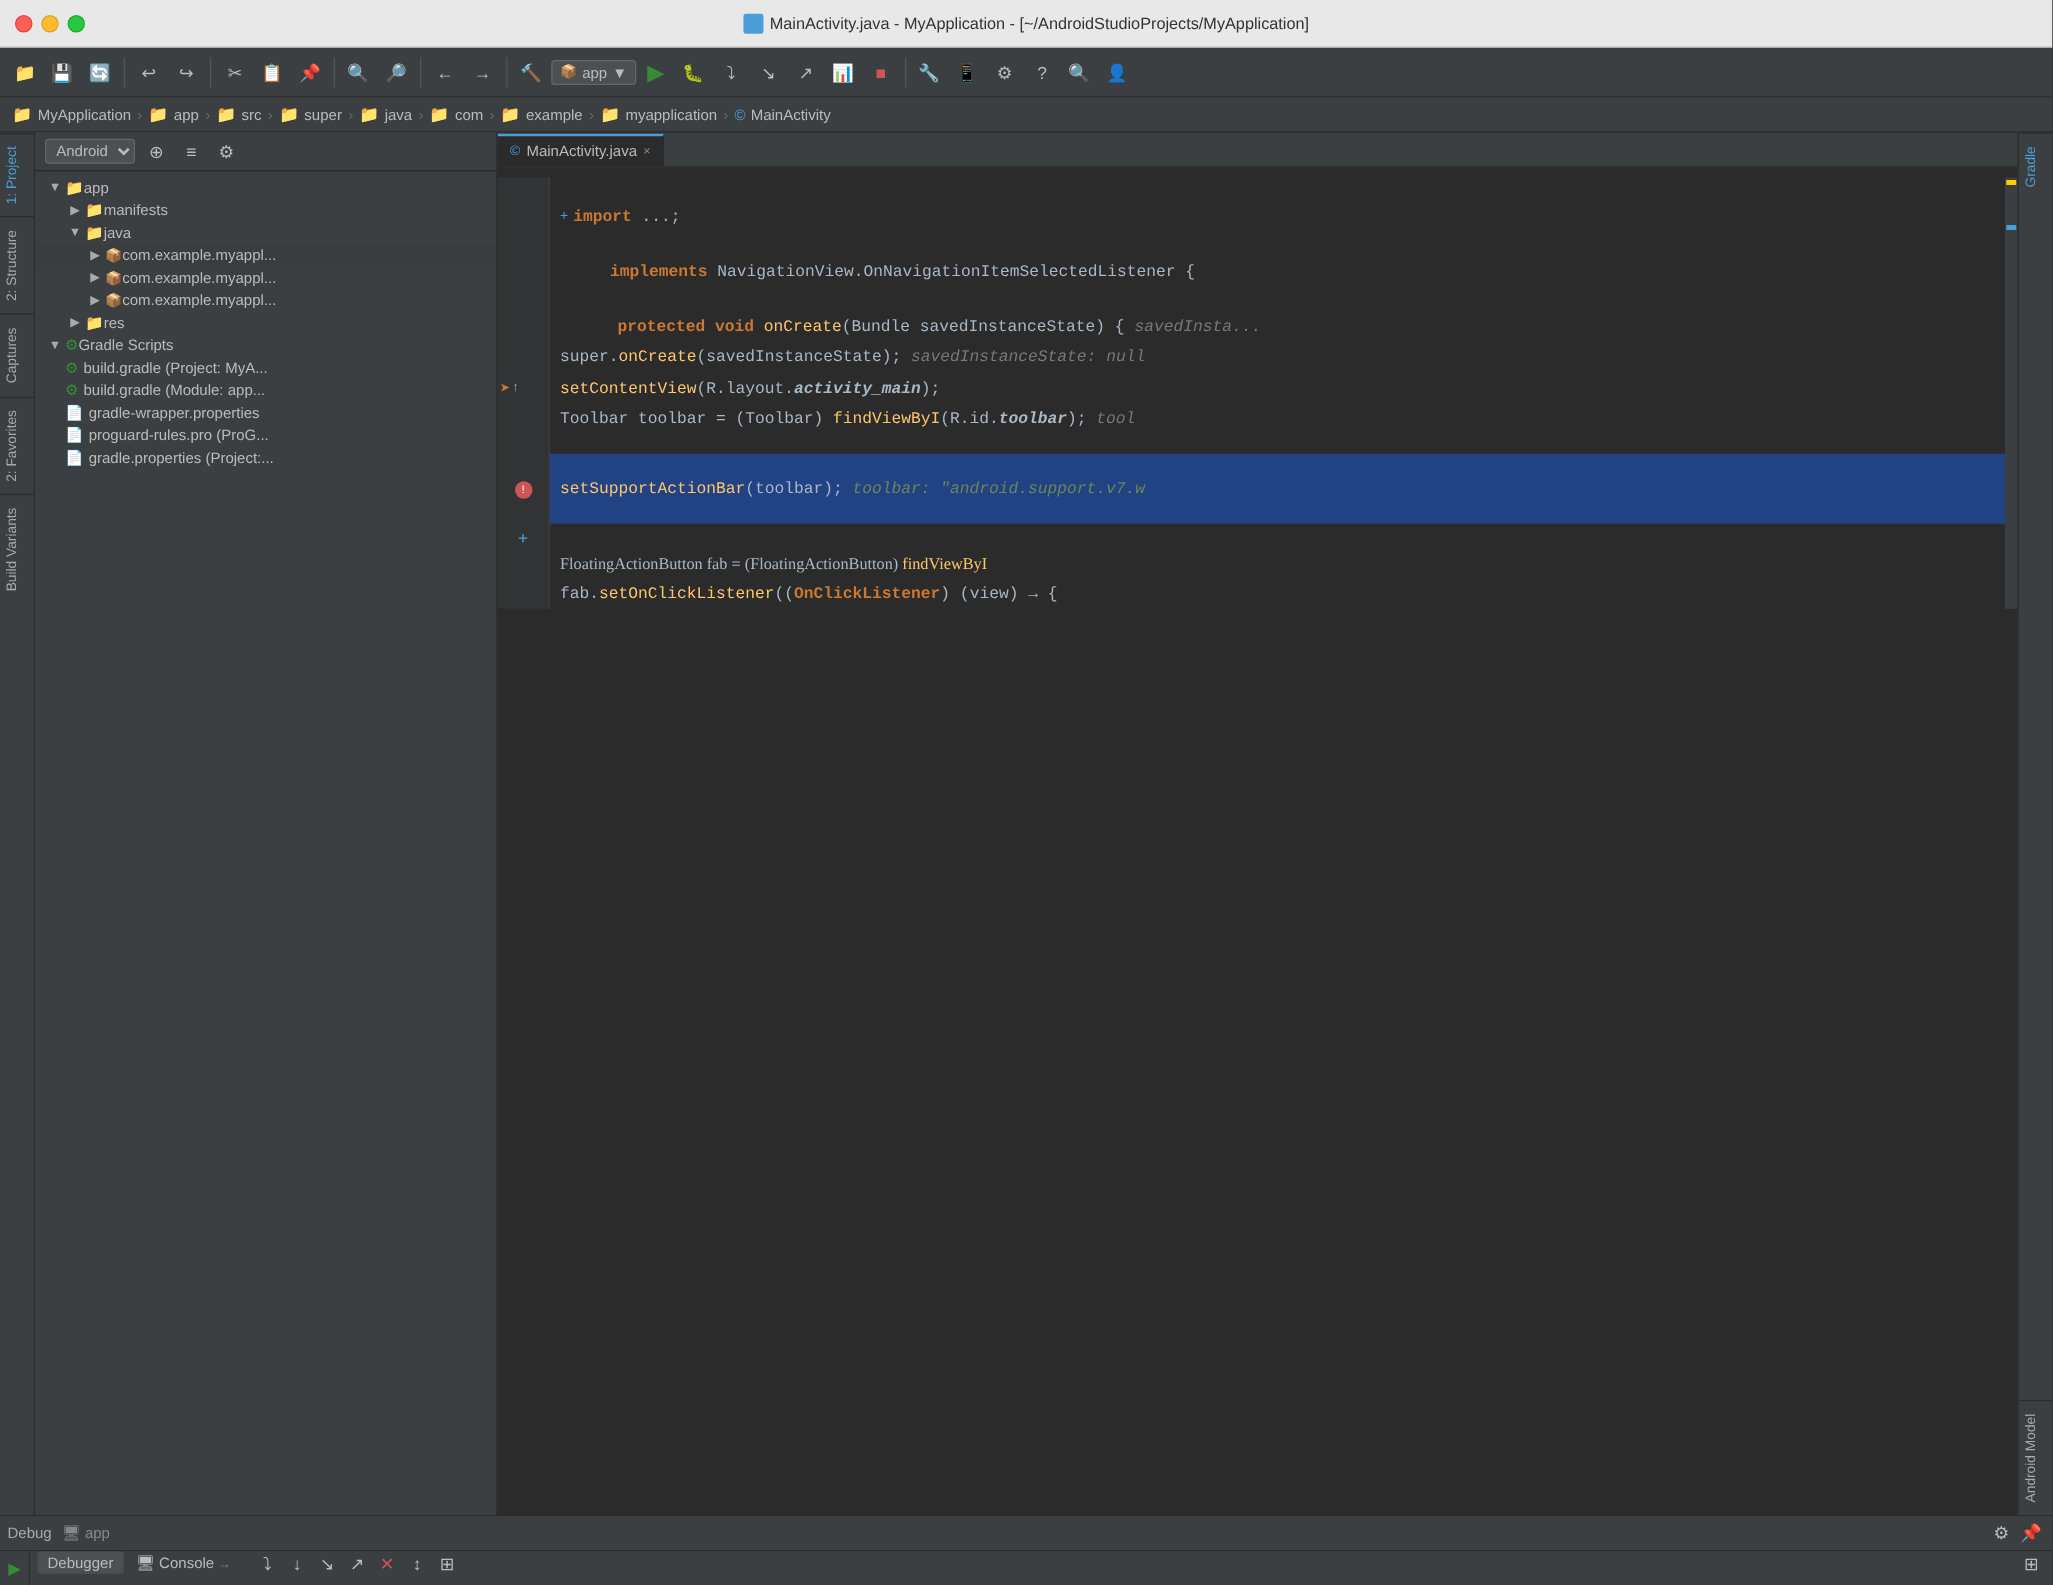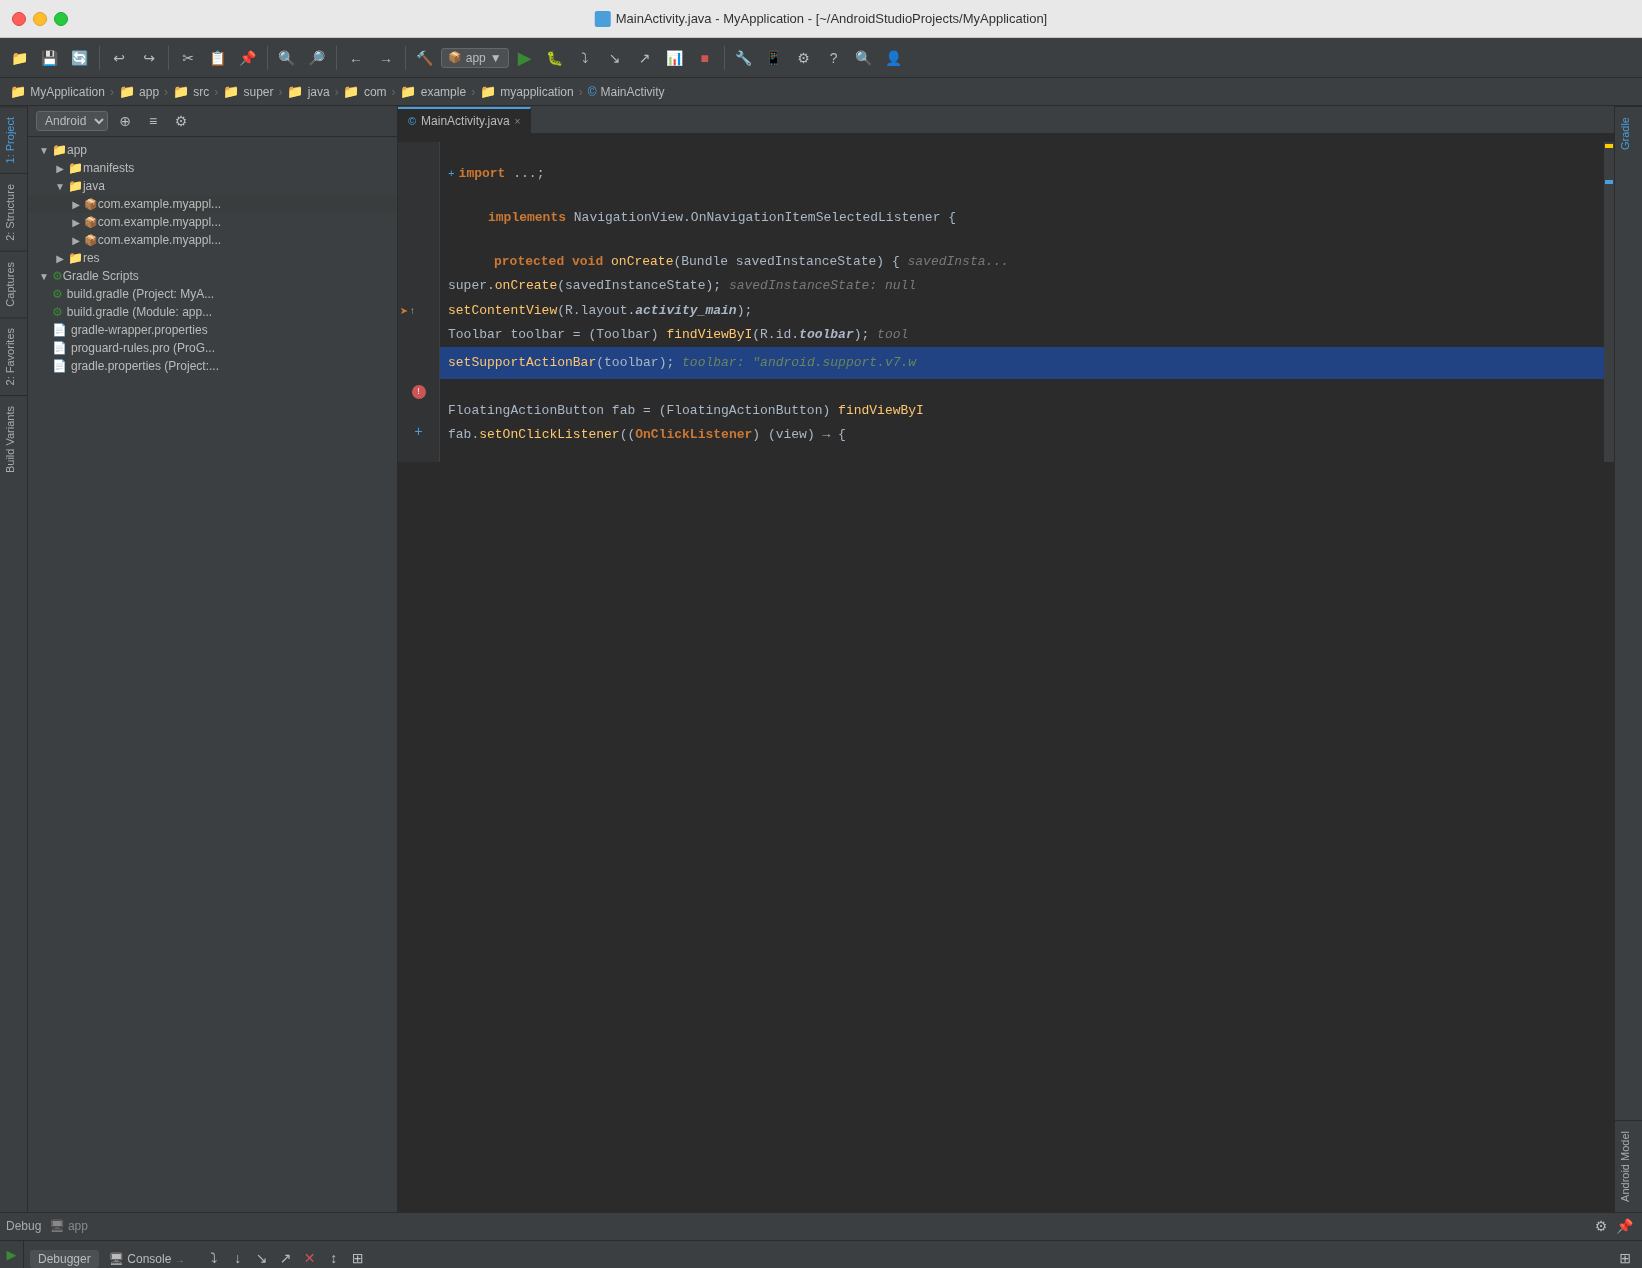--- a/index.html
+++ b/index.html
@@ -253,21 +253,21 @@
       display: flex;
       align-items: center;
       padding: 0 6px;
       gap: 4px;
       border-bottom: 1px solid #2b2b2b;
     }
     .debug-tabs-bar {
       height: 28px;
       background: #3c3f41;
       display: flex;
-      align-items: flex-end;
+      align-items: flex-start;
       padding: 0 6px;
       gap: 2px;
       border-bottom: 1px solid #2b2b2b;
     }
     .debug-tab {
       padding: 2px 8px;
       font-size: 12px;
       color: #bbbbbb;
       cursor: pointer;
       border-radius: 3px;
@@ -555,25 +555,25 @@
           </div>
           <div style="padding:2px 8px;">
             <span><span class="cls">        super.</span><span class="fn">onCreate</span><span class="cls">(savedInstanceState);  </span><span class="hint">savedInstanceState: null</span></span>
           </div>
           <div style="padding:2px 8px;">
             <span><span class="cls">        </span><span class="fn">setContentView</span><span class="cls">(R.layout.</span><span style="font-style:italic;font-weight:bold;color:#a9b7c6;">activity_main</span><span class="cls">);</span></span>
           </div>
           <div style="padding:2px 8px;">
             <span><span class="cls">        Toolbar toolbar = (Toolbar) </span><span class="fn">findViewByI</span><span class="cls">(R.id.</span><span style="font-style:italic;font-weight:bold;color:#a9b7c6;">toolbar</span><span class="cls">);  </span><span class="hint">tool</span></span>
           </div>
-          <div style="padding:6px 8px;background:#214283;">
+          <div style="padding:18px 8px;background:#214283;margin-top:16px;">
             <span><span class="cls">        </span><span class="fn">setSupportActionBar</span><span class="cls">(toolbar);  </span><span class="hint" style="color:#6a8759;">toolbar: "android.support.v7.w</span></span>
           </div>
           <div style="padding:2px 8px;height:20px;"></div>
-          <div style="padding:2px 8px;">
+          <div style="padding:2px 8px;font-family:Liberation Serif, serif;">
             <span><span class="cls">        FloatingActionButton fab = (FloatingActionButton) </span><span class="fn">findViewByI</span></span>
           </div>
           <div style="padding:2px 8px;">
             <span><span class="cls">        fab.</span><span class="fn">setOnClickListener</span><span class="cls">((<span class="kw">OnClickListener</span>) (view) → {</span></span>
           </div>
         </div>
 
         <div style="width:10px;background:#3c3f41;display:flex;flex-direction:column;">
           <div style="height:4px;background:#ffcc00;margin:2px 1px;"></div>
           <div style="height:4px;background:#4a9eda;margin:30px 1px 2px;"></div>

